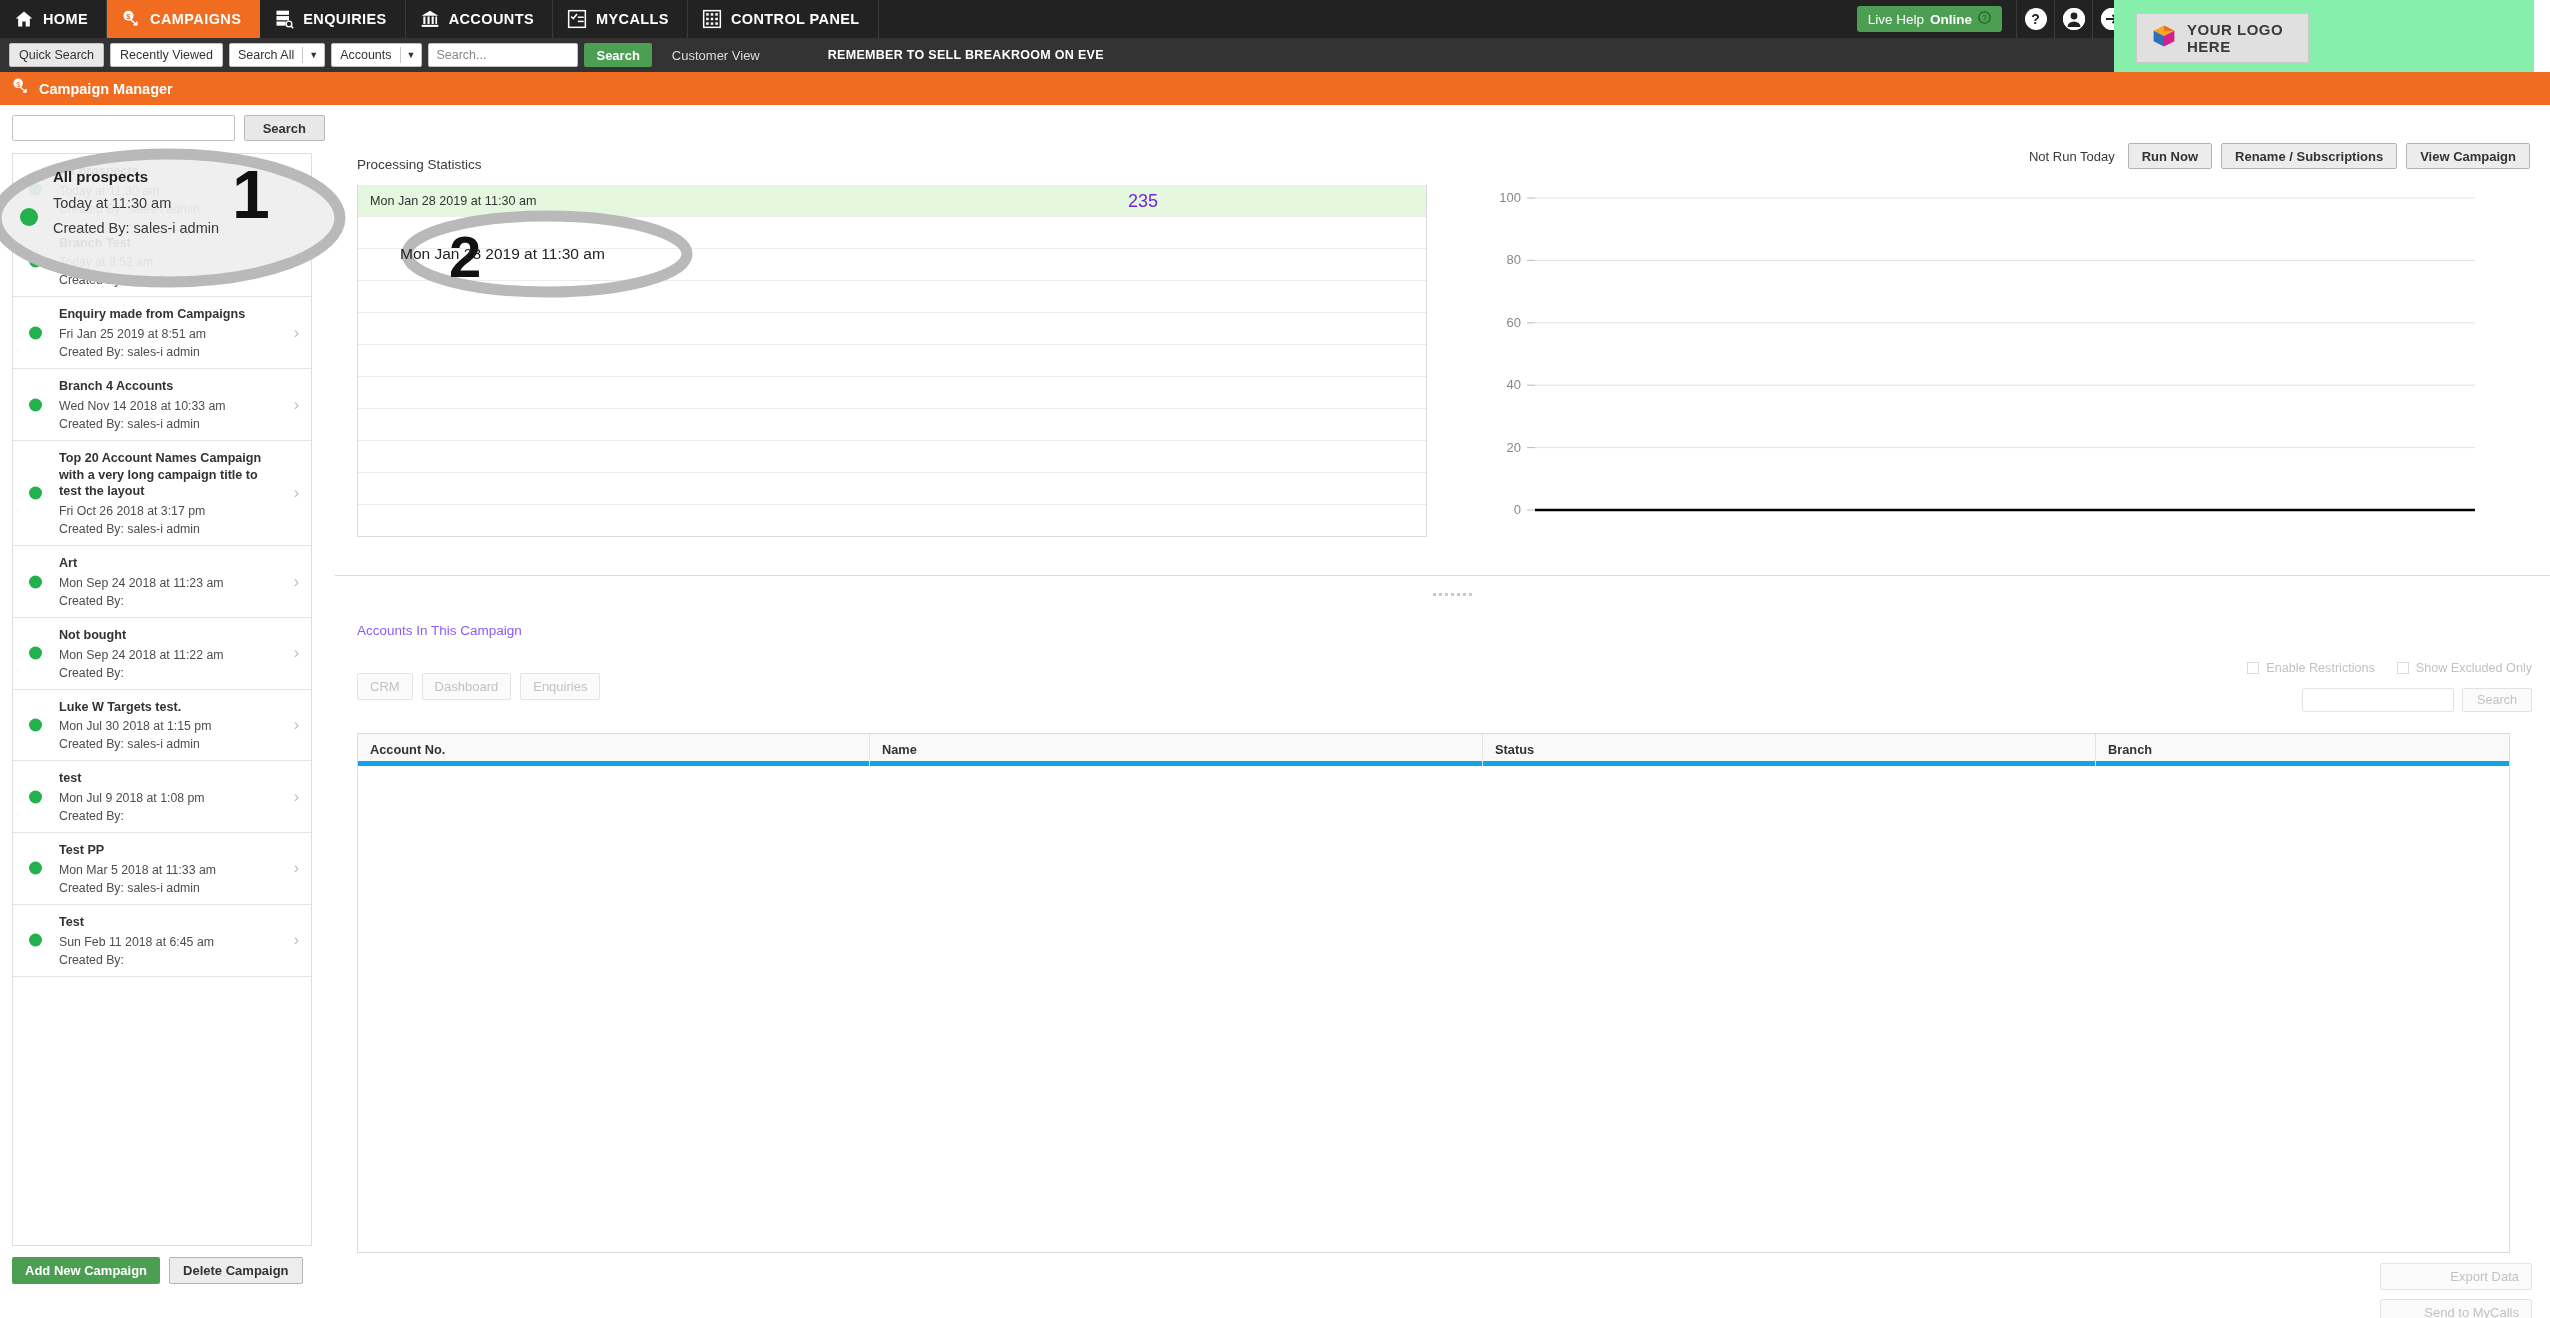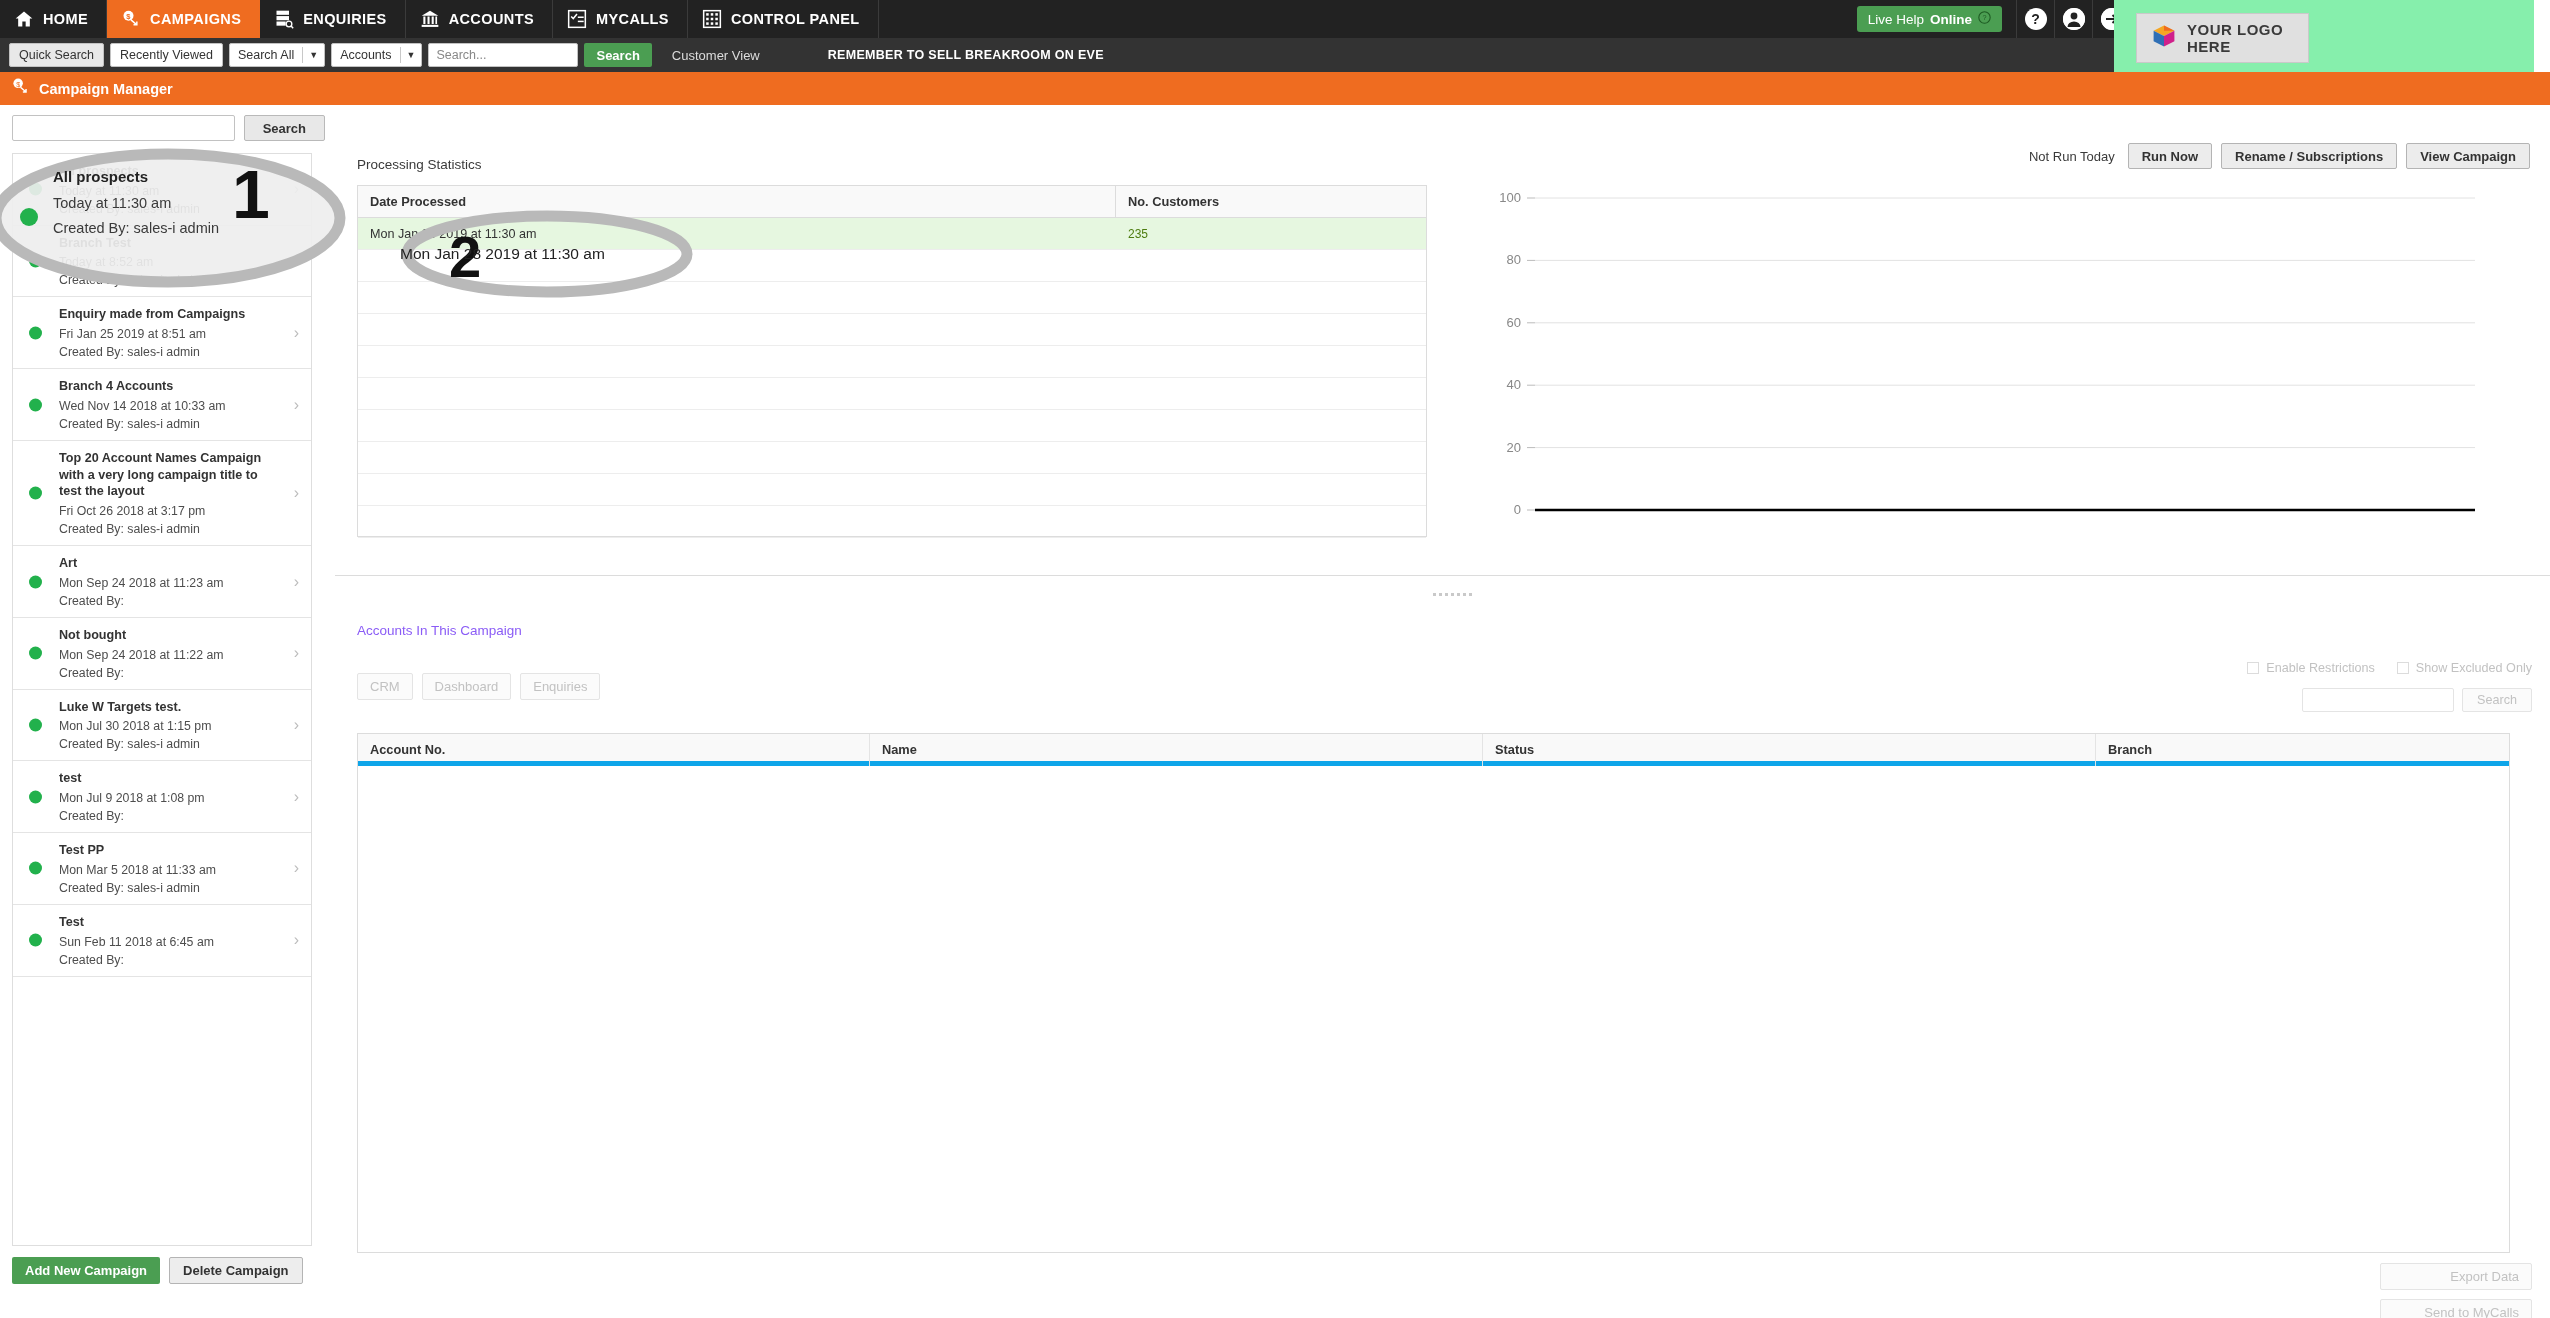--- a/index.html
+++ b/index.html
@@ -171,21 +171,21 @@
   .stats-head {
     display:flex; height:33px; align-items:center;
     border-top:1px solid #dcdcdc; border-bottom:1px solid #dcdcdc;
     background:#f9f9f9;
   }
   .stats-head .c1 { width:758px; padding-left:12px; font-size:12.8px; font-weight:bold; color:#333; border-right:1px solid #dcdcdc; line-height:33px; height:33px;}
   .stats-head .c2 { flex:1; padding-left:12px; font-size:12.8px; font-weight:bold; color:#333; line-height:33px; height:33px;}
   .stats-row { display:flex; height:32px; border-bottom:1px solid #ededed; }
   .stats-row.hl { background:#e6f7e0; }
   .stats-row .c1 { width:758px; padding-left:12px; font-size:12.6px; color:#333; line-height:32px; }
-  .stats-row .c2 { flex:1; padding-left:12px; font-size:12px; color:#4d7c0f; line-height:32px; }
+  .stats-row .c2 { flex:1; padding-left:12px; font-size:18px; color:#6d28d9; line-height:32px; }
 
   
   .chart { position:absolute; left:1450px; top:180px; width:1075px; height:375px; }
   .chart svg { display:block; }
 
   
   .grip { position:absolute; left:1420px; top:588px; width:40px; height:8px;
           display:flex; gap:3px; align-items:center; }
   .grip i { width:3px; height:3px; background:#c9c9c9; display:block; }
 
@@ -493,24 +493,20 @@
   <div class="sec-label" style="position:absolute;left:22px;top:52px;">Processing Statistics</div>
 
   <div class="topctrls" style="top:38px;">
     <span class="st">Not Run Today</span>
     <button class="ctrl-btn">Run Now</button>
     <button class="ctrl-btn">Rename / Subscriptions</button>
     <button class="ctrl-btn">View Campaign</button>
   </div>
 
   <div class="stats-wrap" style="left:22px;top:80px;width:1070px;height:352px;">
-    <div class="stats-head">
-      <div class="c1">Date Processed</div>
-      <div class="c2">No. Customers</div>
-    </div>
     <div id="stats-body">
         <div class="stats-row hl">
           <div class="c1">Mon Jan 28 2019 at 11:30 am</div>
           <div class="c2">235</div>
         </div>
         <div class="stats-row">
           <div class="c1"></div>
           <div class="c2"></div>
         </div>
         <div class="stats-row">

